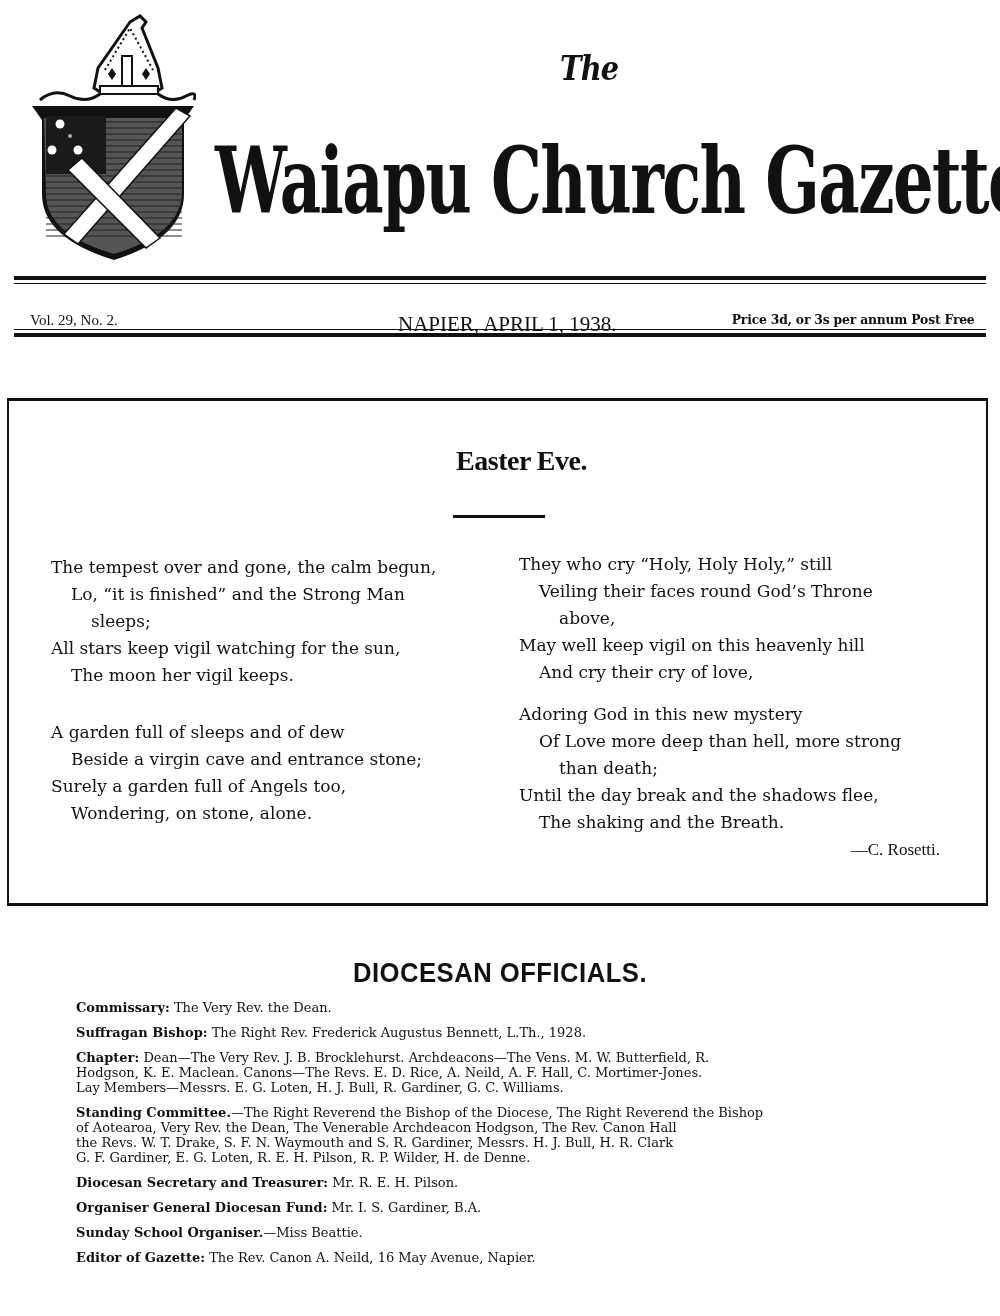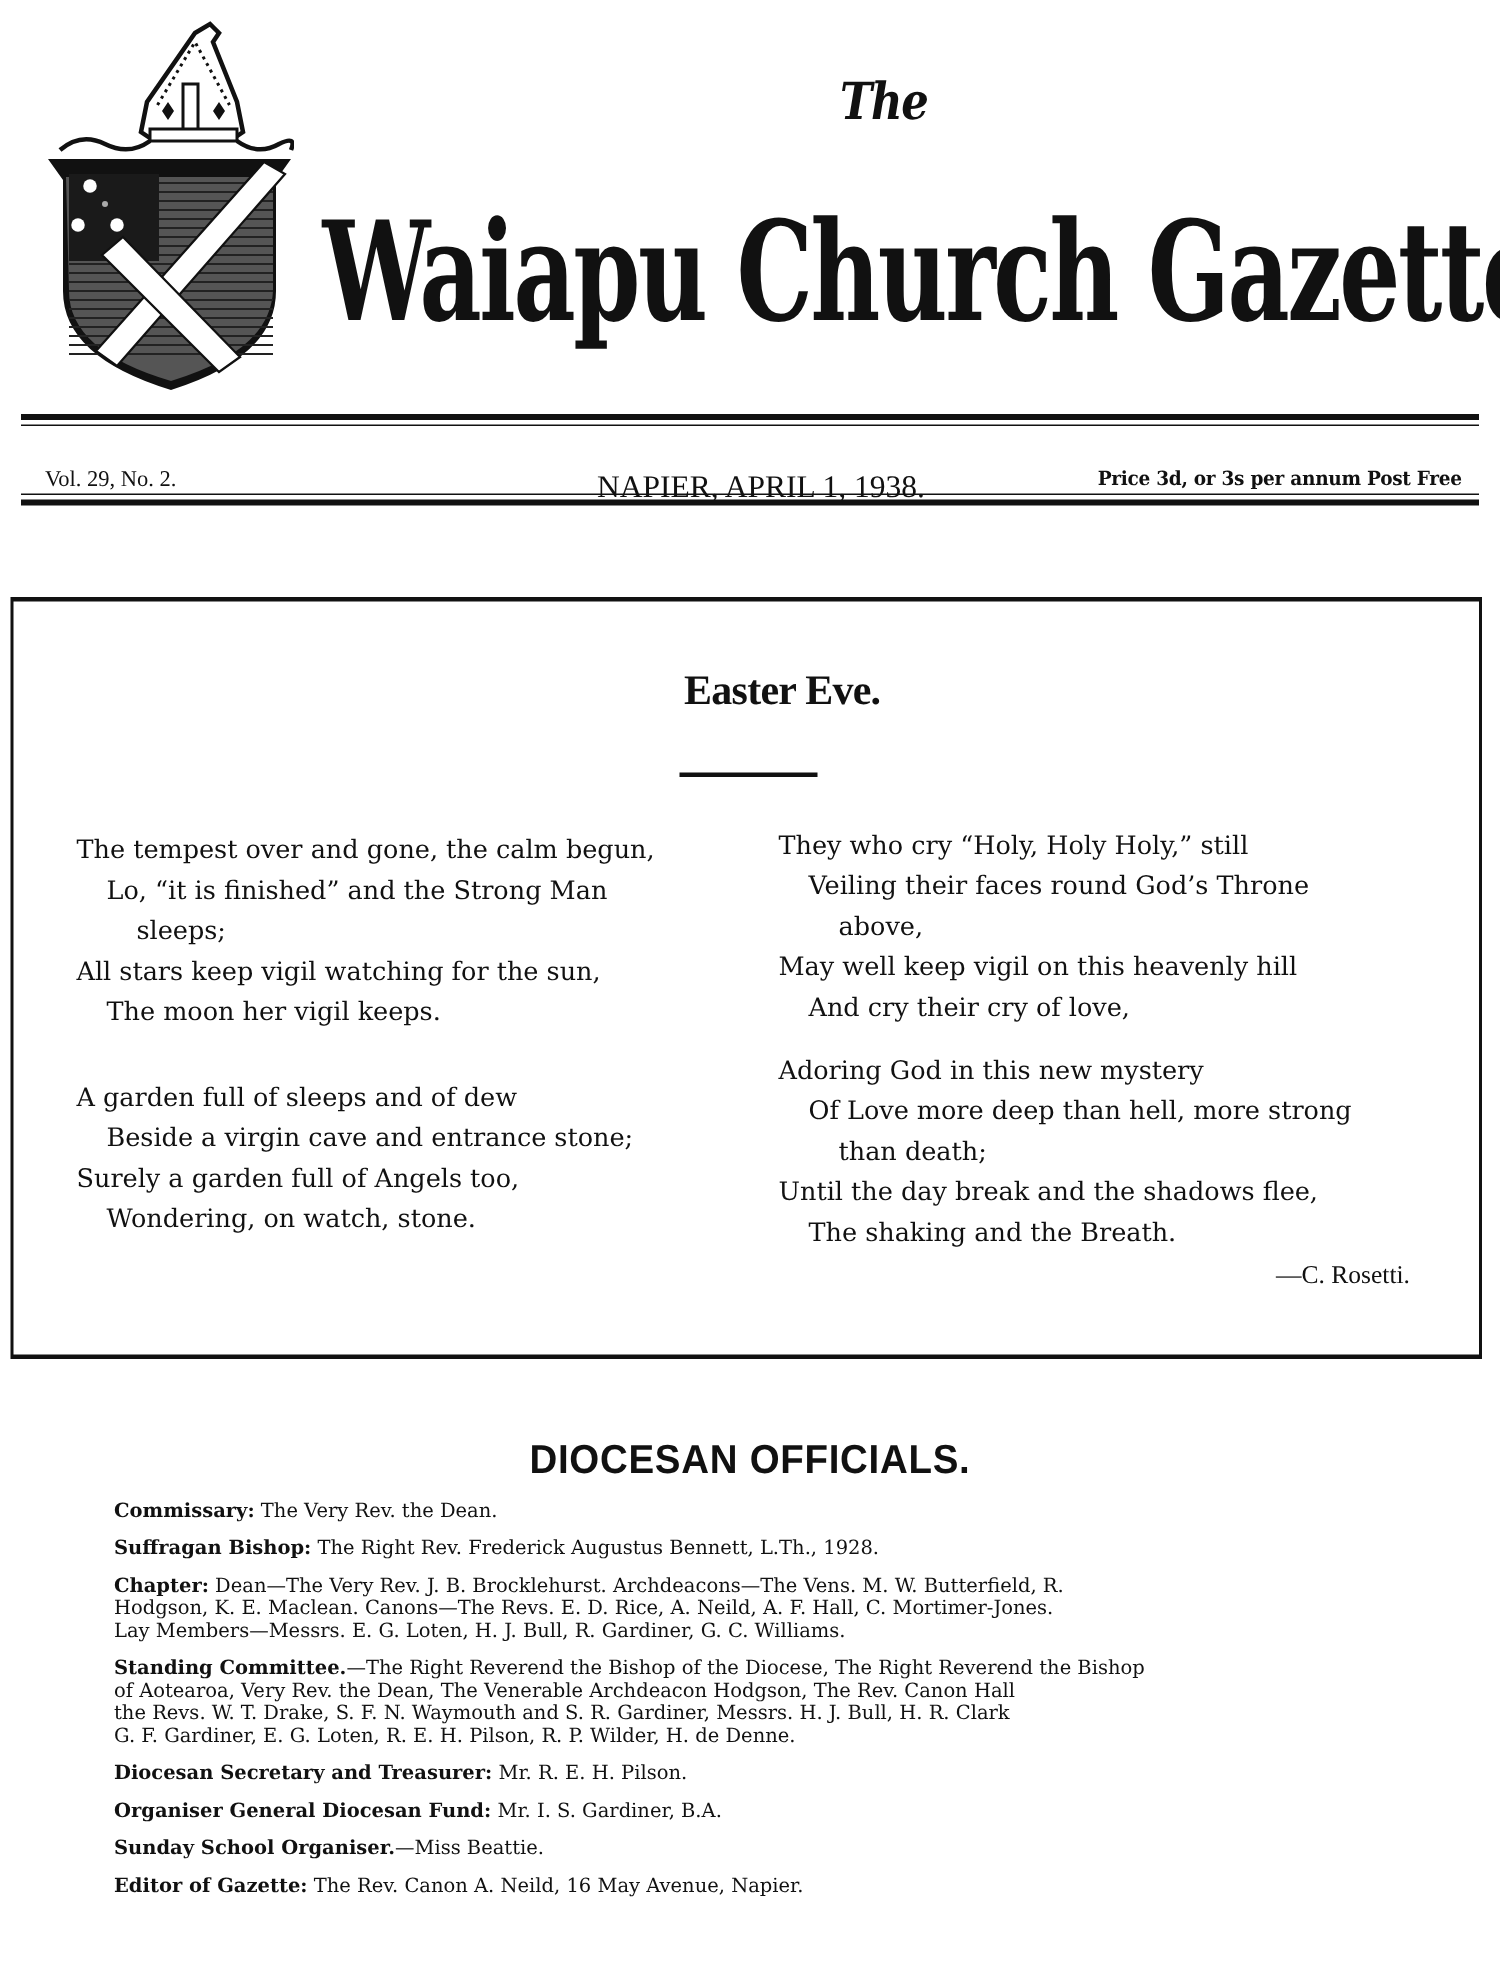--- a/index.html
+++ b/index.html
@@ -133,21 +133,21 @@
     <div class="ln">The tempest over and gone, the calm begun,</div>
     <div class="ln i1">Lo, “it is finished” and the Strong Man</div>
     <div class="ln i2">sleeps;</div>
     <div class="ln">All stars keep vigil watching for the sun,</div>
     <div class="ln i1">The moon her vigil keeps.</div>
   </div>
   <div class="stanza" style="left:42px; top:318px;">
     <div class="ln">A garden full of sleeps and of dew</div>
     <div class="ln i1">Beside a virgin cave and entrance stone;</div>
     <div class="ln">Surely a garden full of Angels too,</div>
-    <div class="ln i1">Wondering, on watch, stone.</div>
+    <div class="ln i1">Wondering, on stone, alone.</div>
   </div>
 
   <div class="stanza" style="left:510px; top:150px;">
     <div class="ln">They who cry “Holy, Holy Holy,” still</div>
     <div class="ln i1">Veiling their faces round God’s Throne</div>
     <div class="ln i2">above,</div>
     <div class="ln">May well keep vigil on this heavenly hill</div>
     <div class="ln i1">And cry their cry of love,</div>
   </div>
   <div class="stanza" style="left:510px; top:300px;">

